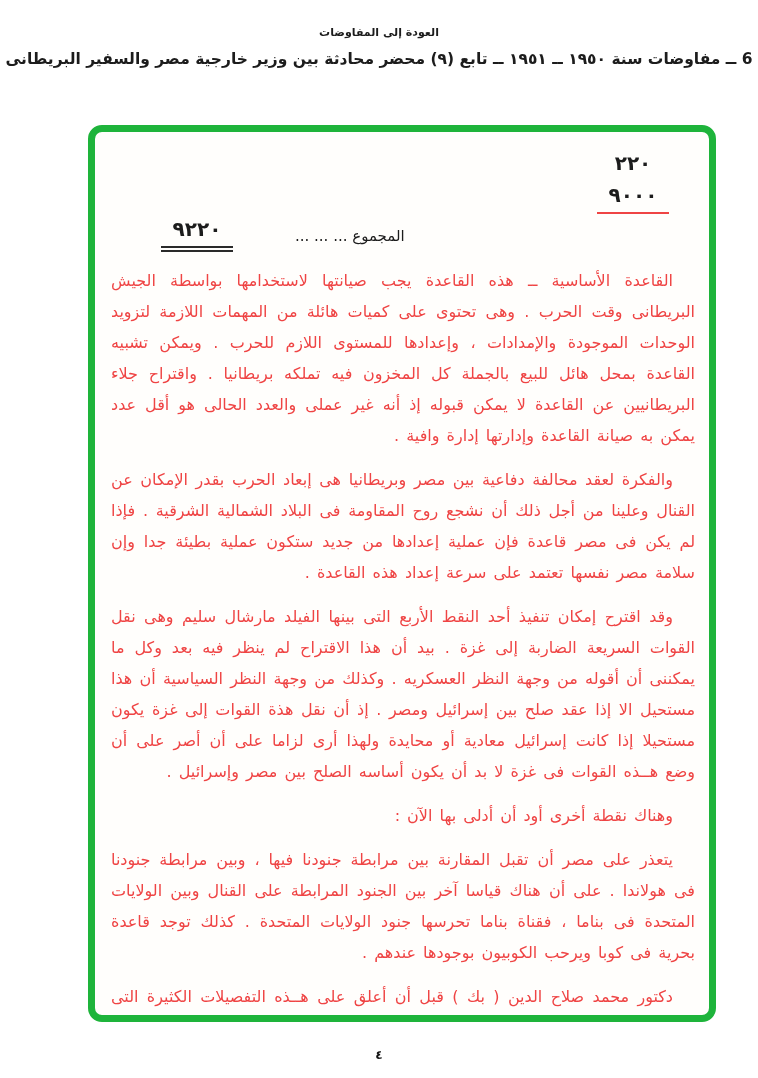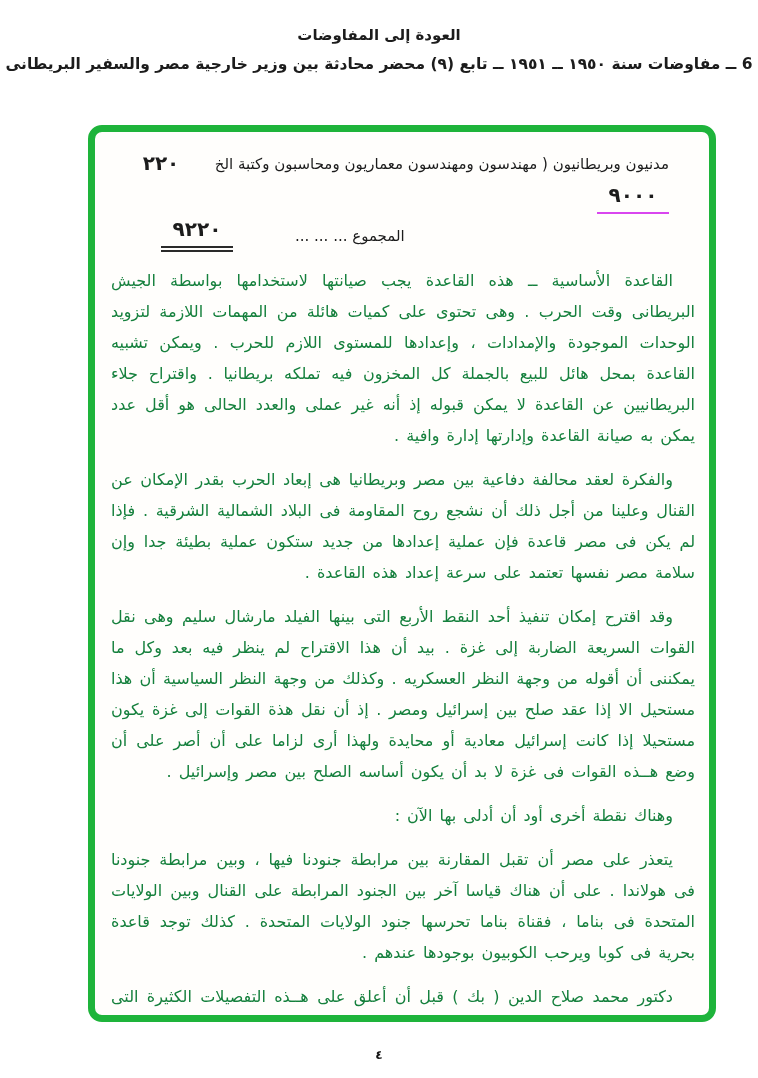--- a/index.html
+++ b/index.html
@@ -12,21 +12,21 @@
     width: 758px; height: 1078px;
     background: #ffffff;
     direction: rtl;
     overflow: hidden;
     color: #1c1c1c;
   }
   
   .header { text-align: center; padding-top: 26px; }
   .doc-title {
     font-weight: bold;
-    font-size: 15px;
+    font-size: 11px;
     letter-spacing: 0.3px;
   }
   .doc-subtitle {
     font-weight: bold;
     font-size: 15.5px;
     margin-top: 11px;
     letter-spacing: 0.2px;
     white-space: nowrap;
   }
   .doc-source {
@@ -59,31 +59,31 @@
   }
   .frow .flabel { overflow: hidden; }
   .frow .fval {
     min-width: 64px;
     text-align: center;
     font-weight: bold;
     font-size: 20px;
     padding: 0 4px 1px 4px;
   }
   .frow.total-row { justify-content: flex-end; gap: 62px; padding-left: 36px; }
-  .u-single { border-bottom: 2px solid #d946ef; }
+  .u-single { border-bottom: 2px solid #ef4444; }
   .u-double { border-bottom: 6px double #2a2a2a; }
   
   .para {
     margin: 13px 0 0 0;
     font-size: 16px;
     line-height: 31px;
     text-align: justify;
     text-indent: 22px;
     word-spacing: 2px;
-    color: #15803d;
+    color: #ef4444;
   }
   .para.lead-line { text-align: right; }
   
   .page-number {
     position: absolute;
     left: 0; right: 0;
     bottom: 16px;
     text-align: center;
     font-size: 12px;
     font-weight: bold;
@@ -97,21 +97,20 @@
 
   <div class="header">
     <div class="doc-title">العودة إلى المفاوضات</div>
     <div class="doc-subtitle">6 ــ مفاوضات سنة ١٩٥٠ ــ ١٩٥١ ــ تابع (٩) محضر محادثة بين وزير خارجية مصر والسفير البريطانى</div>
   </div>
 
   <div class="green-box" style="border-color: rgb(30, 180, 59);">
 
     <div class="figures">
       <div class="frow">
-        <span class="flabel">مدنيون وبريطانيون ( مهندسون ومهندسون معماريون ومحاسبون وكتبة الخ</span>
         <span class="fval">٢٢٠</span>
       </div>
       <div class="frow">
         <span class="fval u-single">٩٠٠٠</span>
       </div>
       <div class="frow total-row">
         <span class="flabel">المجموع ... ... ...</span>
         <span class="fval u-double">٩٢٢٠</span>
       </div>
     </div>

